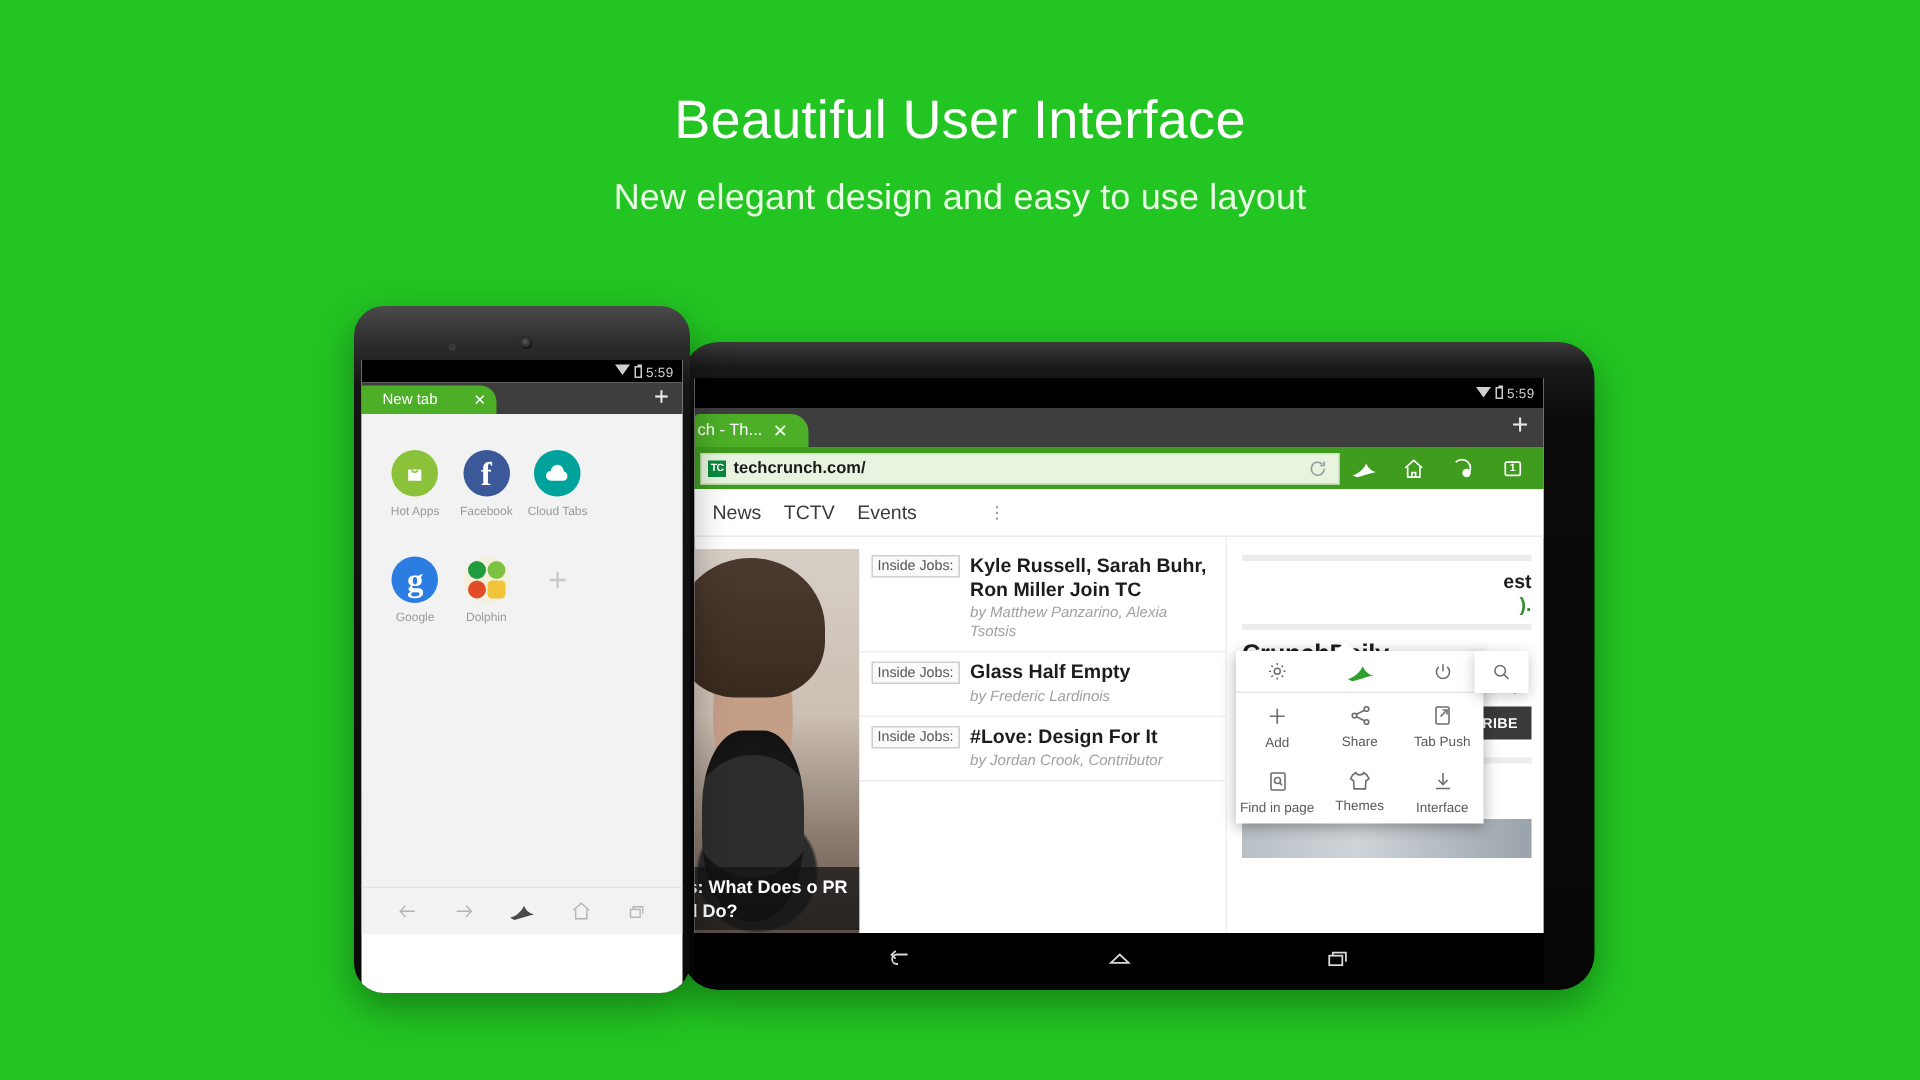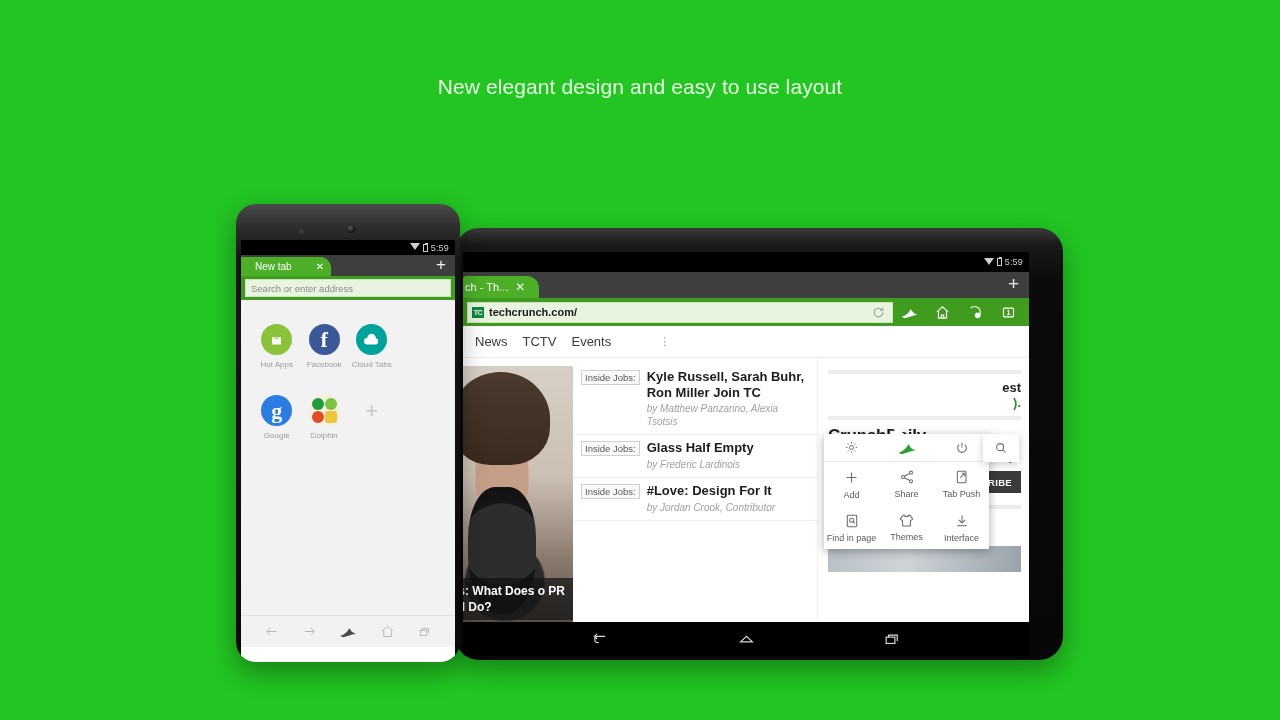--- a/index.html
+++ b/index.html
@@ -13,21 +13,21 @@
   
   .headline-wrap {
     position: absolute; top: 0; left: 0; width: 1280px;
     text-align: center; padding-top: 58px;
   }
   .headline {
     font-size: 36px; font-weight: 400; color: #ffffff;
     letter-spacing: .2px; line-height: 1.2;
   }
   .subhead {
-    font-size: 21px; font-weight: 400; color: #e9ffe4;
+    font-size: 24px; font-weight: 400; color: #e9ffe4;
     margin-top: 17px; letter-spacing: .1px;
   }
 
   
   .statusbar {
     background: #000; height: 100%;
     display: flex; align-items: center; justify-content: flex-end;
     padding-right: 6px; color: #d0d0d0;
   }
   .sb-time { font-size: 9px; letter-spacing: .2px; }
@@ -271,20 +271,21 @@
     color: #b3b3b3;
   }
 
   .navglyph { color: #d8d8d8; }
   svg { display: block; }
 </style>
 </head>
 <body style="background: rgb(34, 197, 34);">
 
 <div class="headline-wrap">
+  <div class="headline">Beautiful User Interface</div>
   <div class="subhead">New elegant design and easy to use layout</div>
 </div>
 
 <div id="tablet">
   <div class="screen">
 
     <div class="statusbar-row">
       <div class="statusbar">
         <span class="sb-ico wifi-ico"></span>
         <span class="sb-ico batt-ico"></span>
@@ -511,23 +512,20 @@
     </div>
 
     <div class="ph-tabstrip">
       <div class="ph-tab">
         <span>New tab</span>
         <span>✕</span>
       </div>
       <div class="ph-newtab">+</div>
     </div>
 
-    <div class="ph-urlrow">
-      <div class="ph-urlbox">Search or enter address</div>
-    </div>
 
     <div class="ph-speeddial">
       <div class="sd-row">
         <div class="sd-item">
           <div class="sd-ico ico-hotapps">
             <svg width="15" height="15" viewBox="0 0 24 24">
                 <path d="M5 8 h14 v12 H5 Z" fill="#fff"></path>
                 <path d="M9 8 a3 3 0 0 0 6 0" fill="none" stroke="#8bc23a" stroke-width="1.6"></path>
               </svg>
           </div>

